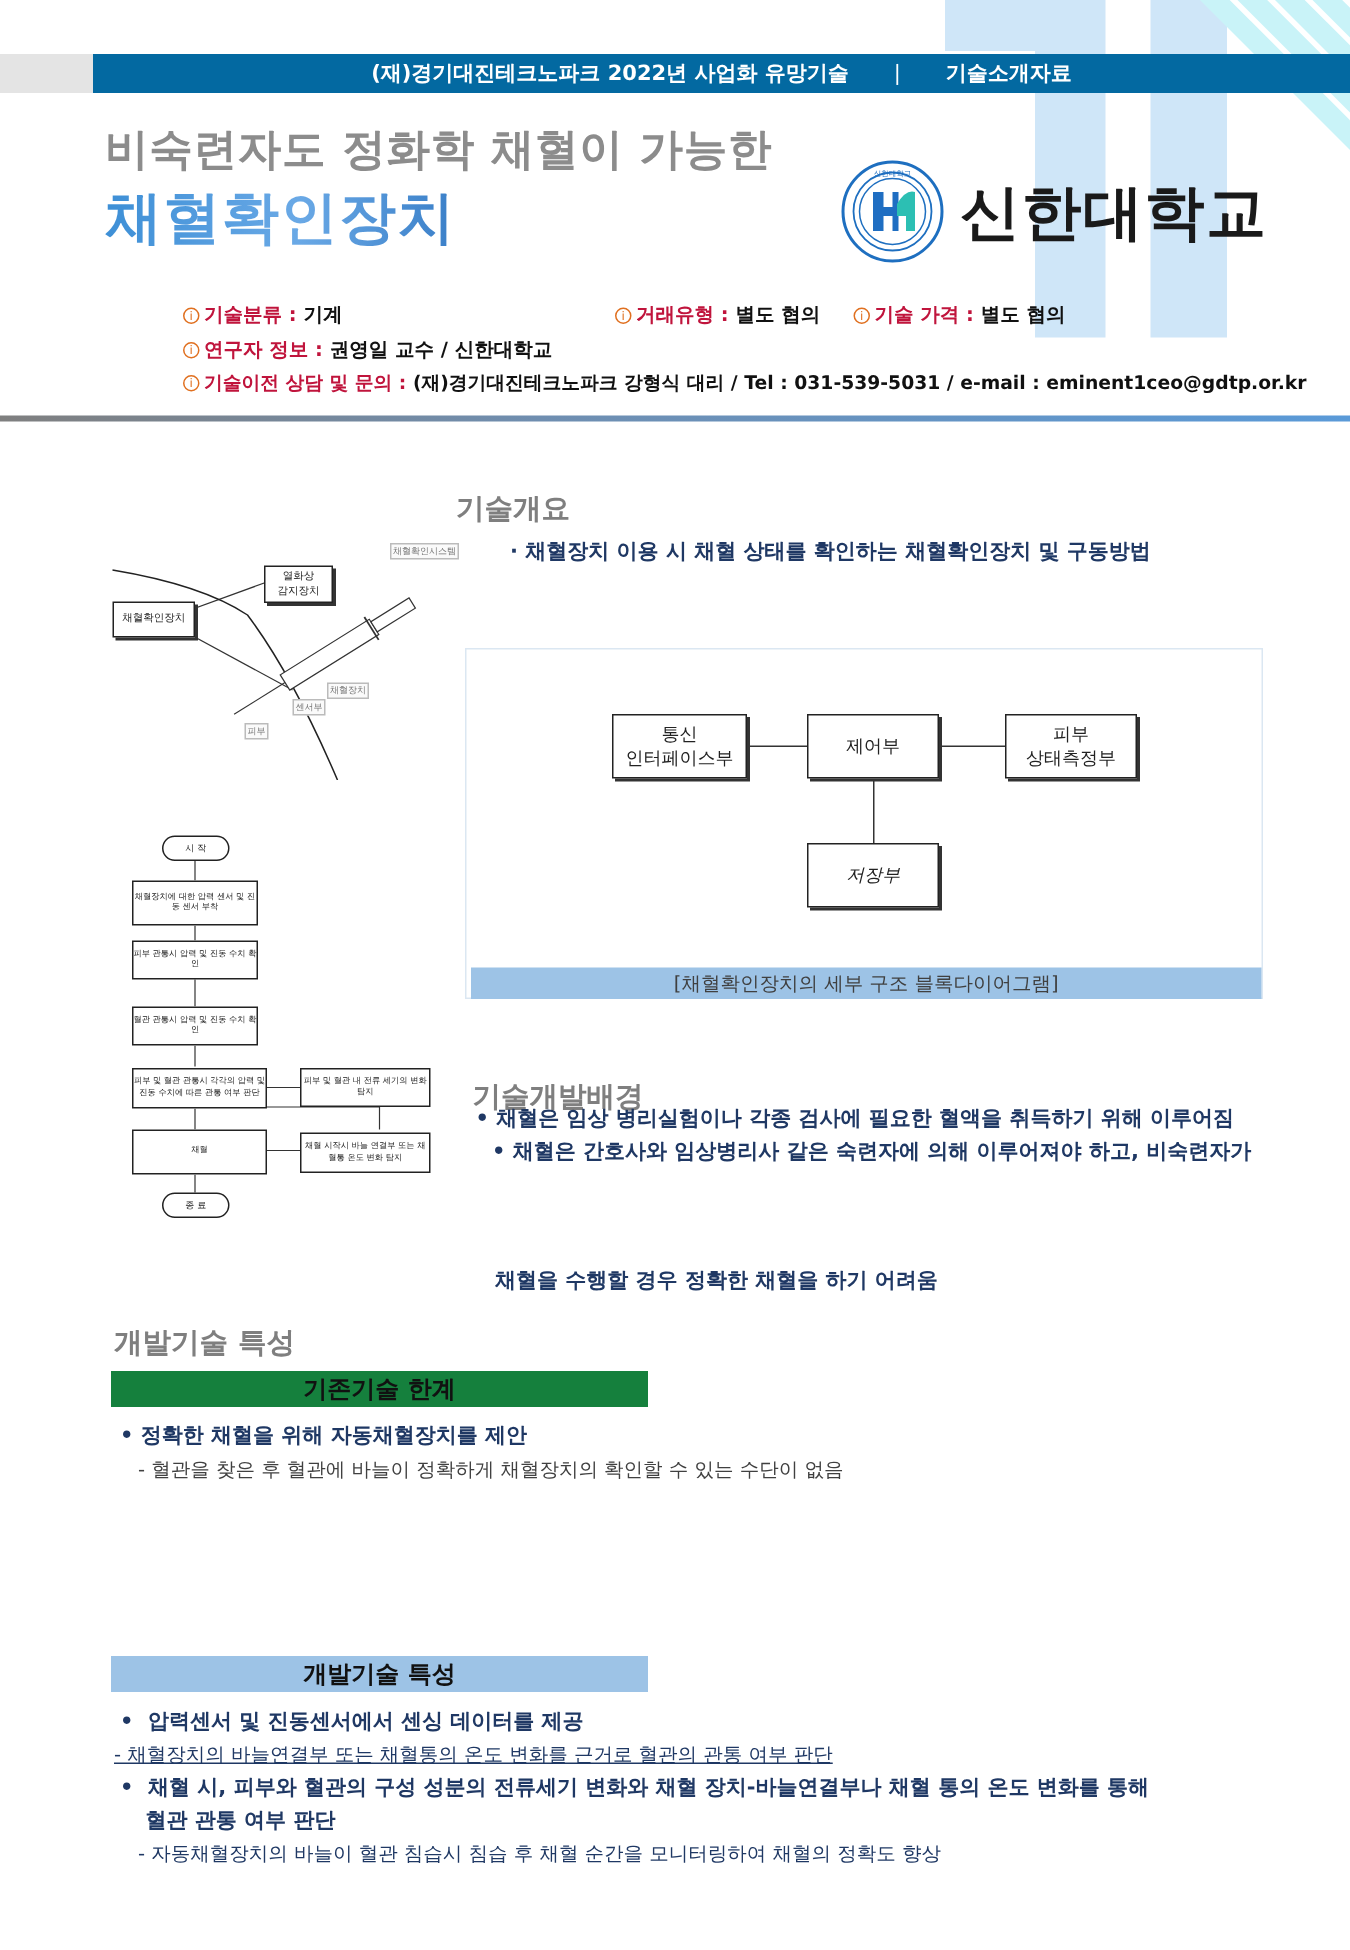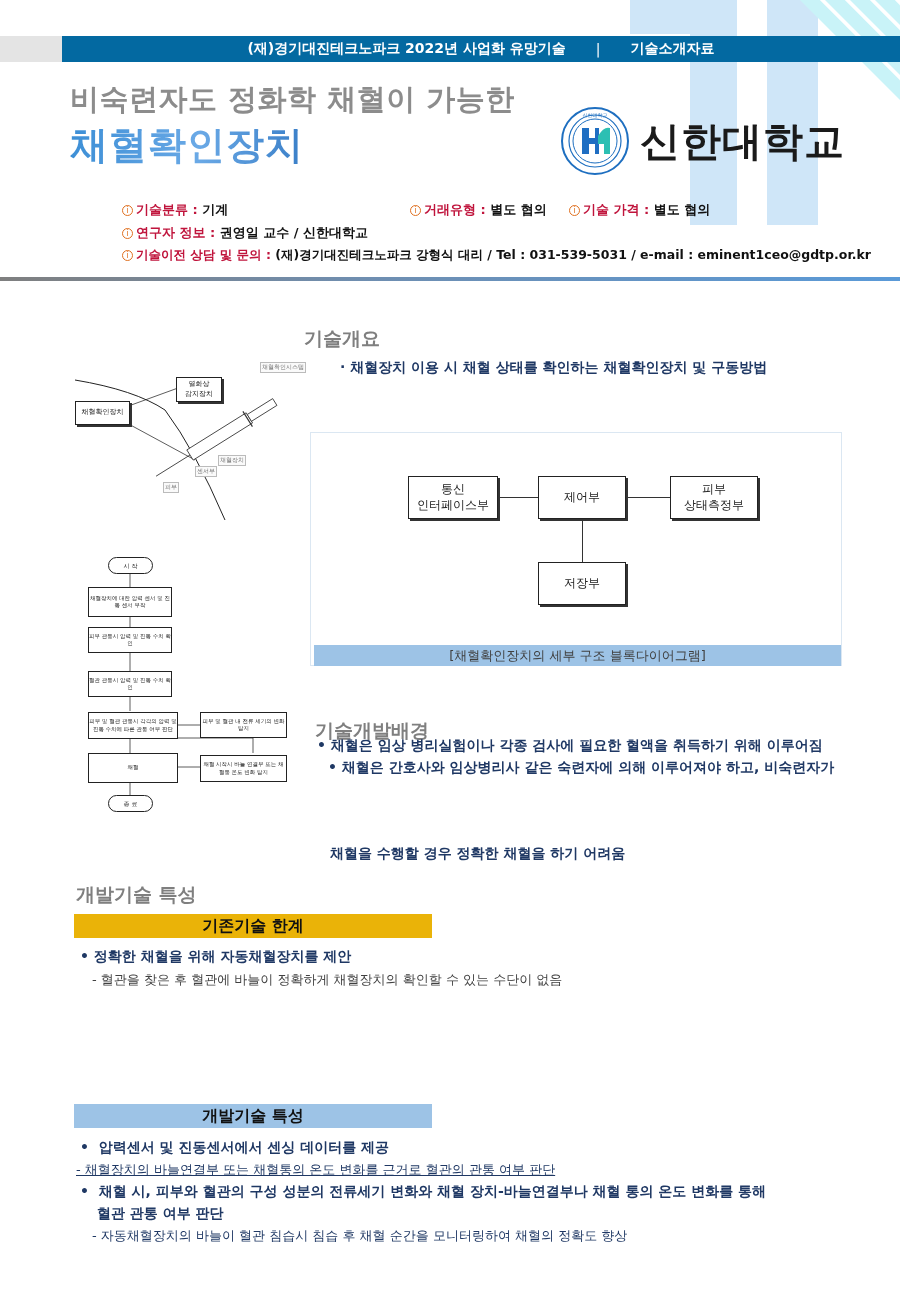--- a/index.html
+++ b/index.html
@@ -42,21 +42,21 @@
     
     .fig-frame { position: absolute; left: 310px; top: 432px; width: 532px; height: 234px; border: 1px solid #dbe7f2; background: #fff; }
     .fig-caption { position: absolute; left: 314px; top: 645px; width: 527px; height: 21px; background: #9dc3e6; font-size: 13px; color: #404040; display: flex; align-items: center; justify-content: center; }
     .blk { position: absolute; border: 1.5px solid #222; box-shadow: 2px 2px 0 #333; background: #fff; font-size: 12px; display: flex; align-items: center; justify-content: center; text-align: center; line-height: 1.3; color: #222; }
     .ln { position: absolute; background: #333; }
 
     .small-label { position: absolute; font-size: 6px; color: #777; border: 1px solid #bbb; padding: 0 1px; background: #fafafa; }
 
     
     .band { position: absolute; left: 74px; width: 358px; height: 24px; font-size: 16px; font-weight: bold; color: #111; display: flex; align-items: center; justify-content: center; }
-    .band.gray { top: 914px; background: #eab308; }
+    .band.gray { top: 914px; background: #15803d; }
     .band.blue { top: 1104px; background: #9dc3e6; }
 
     .sub { position: absolute; font-size: 13px; color: #404040; white-space: nowrap; }
     .sub.dark { color: #1f3864; }
   </style>
 </head>
 <body>
 
 <div class="deco-bar b0"></div>
 <div class="deco-bar b1"></div>
@@ -137,21 +137,21 @@
 <div class="ln" style="left:498px; top:497px; width:40px; height:1px;"></div>
 <div class="ln" style="left:626px; top:497px; width:44px; height:1px;"></div>
 <div class="ln" style="left:582px; top:520px; width:1px; height:43px;"></div>
 <div class="blk" style="left:408px; top:476px; width:90px; height:43px;">
   <span><span>통신</span><br><span>인터페이스부</span></span>
 </div>
 <div class="blk" style="left:538px; top:476px; width:88px; height:43px;">제어부</div>
 <div class="blk" style="left:670px; top:476px; width:88px; height:43px;">
   <span><span>피부</span><br><span>상태측정부</span></span>
 </div>
-<div class="blk" style="left:538px; top:562px; width:88px; height:43px;">저장부</div>
+<div class="blk" style="left:538px; top:562px; width:88px; height:43px;font-style:italic;">저장부</div>
 <div class="fig-caption">[채혈확인장치의 세부 구조 블록다이어그램]</div>
 
 <svg style="position:absolute; left:80px; top:555px;" width="220" height="265">
   <g stroke="#333" stroke-width="0.8" fill="#333">
     <line x1="50" y1="18" x2="50" y2="32"></line>
     <line x1="50" y1="62" x2="50" y2="72"></line>
     <line x1="50" y1="96" x2="50" y2="116"></line>
     <line x1="50" y1="142" x2="50" y2="156"></line>
     <line x1="98" y1="170" x2="120" y2="170"></line>
     <line x1="173" y1="182" x2="173" y2="198"></line>

